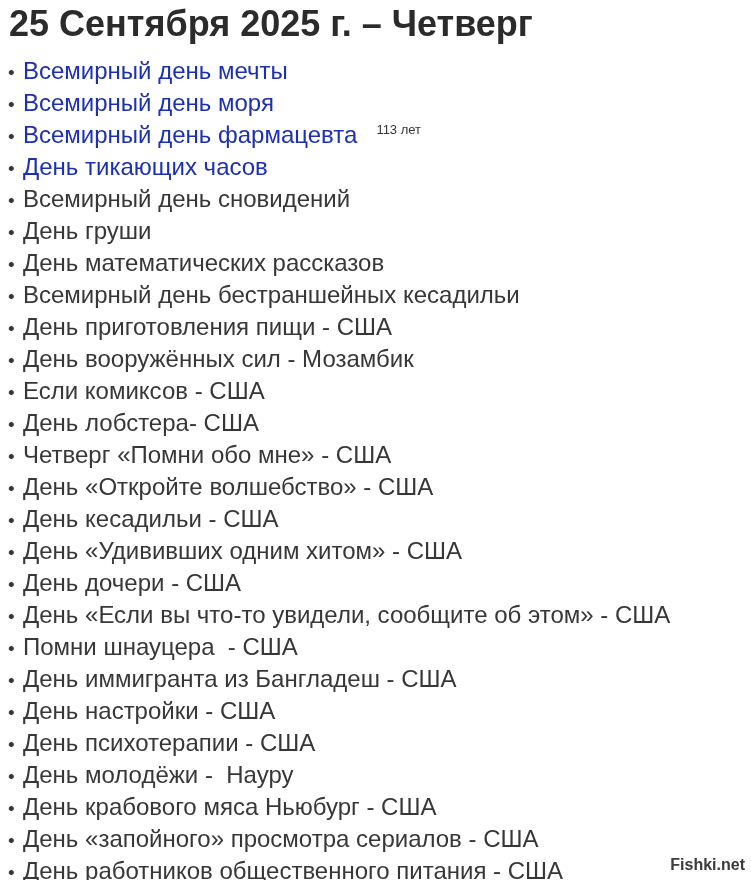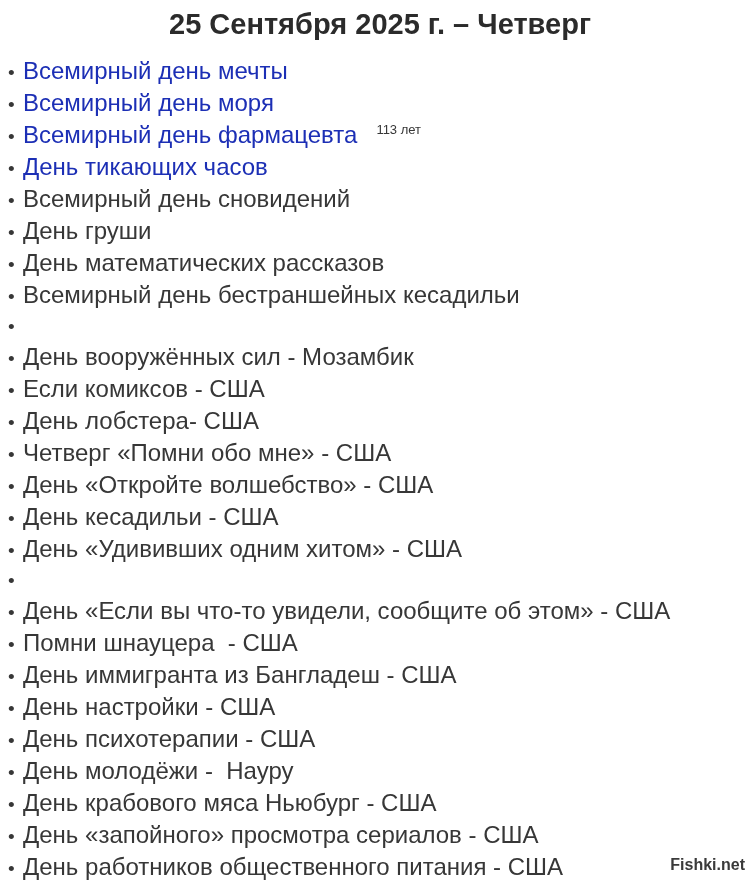--- a/index.html
+++ b/index.html
@@ -10,24 +10,23 @@
   .page {
     position: relative;
     width: 751px;
     height: 880px;
     background: #ffffff;
     overflow: hidden;
     font-family: "Liberation Sans", sans-serif;
   }
   .title {
     margin: 6px 0 14px 9px;
-    font-size: 29px;
+    font-size: 36px;
     line-height: 36px;
     font-weight: bold;
-    text-align: center;
     color: var(--title-color, #2b2b2b);
     letter-spacing: 0px;
   }
   .holiday-list {
     list-style: none;
     margin: 0;
     padding: 0 0 0 8px;
   }
   .holiday-item {
     display: flex;
@@ -88,37 +87,37 @@
   <li class="holiday-item"><span class="bullet">•</span><span class="label link">День тикающих часов</span></li>
 
   <li class="holiday-item"><span class="bullet">•</span><span class="label">Всемирный день сновидений</span></li>
 
   <li class="holiday-item"><span class="bullet">•</span><span class="label">День груши</span></li>
 
   <li class="holiday-item"><span class="bullet">•</span><span class="label">День математических рассказов</span></li>
 
   <li class="holiday-item"><span class="bullet">•</span><span class="label">Всемирный день бестраншейных кесадильи</span></li>
 
-  <li class="holiday-item"><span class="bullet">•</span></li>
+  <li class="holiday-item"><span class="bullet">•</span><span class="label">День приготовления пищи - США</span></li>
 
   <li class="holiday-item"><span class="bullet">•</span><span class="label">День вооружённых сил - Мозамбик</span></li>
 
   <li class="holiday-item"><span class="bullet">•</span><span class="label">Если комиксов - США</span></li>
 
   <li class="holiday-item"><span class="bullet">•</span><span class="label">День лобстера- США</span></li>
 
   <li class="holiday-item"><span class="bullet">•</span><span class="label">Четверг «Помни обо мне» - США</span></li>
 
   <li class="holiday-item"><span class="bullet">•</span><span class="label">День «Откройте волшебство» - США</span></li>
 
   <li class="holiday-item"><span class="bullet">•</span><span class="label">День кесадильи - США</span></li>
 
   <li class="holiday-item"><span class="bullet">•</span><span class="label">День «Удививших одним хитом» - США</span></li>
 
-  <li class="holiday-item"><span class="bullet">•</span></li>
+  <li class="holiday-item"><span class="bullet">•</span><span class="label">День дочери - США</span></li>
 
   <li class="holiday-item"><span class="bullet">•</span><span class="label">День «Если вы что-то увидели, сообщите об этом» - США</span></li>
 
   <li class="holiday-item"><span class="bullet">•</span><span class="label">Помни шнауцера  - США</span></li>
 
   <li class="holiday-item"><span class="bullet">•</span><span class="label">День иммигранта из Бангладеш - США</span></li>
 
   <li class="holiday-item"><span class="bullet">•</span><span class="label">День настройки - США</span></li>
 
   <li class="holiday-item"><span class="bullet">•</span><span class="label">День психотерапии - США</span></li>

